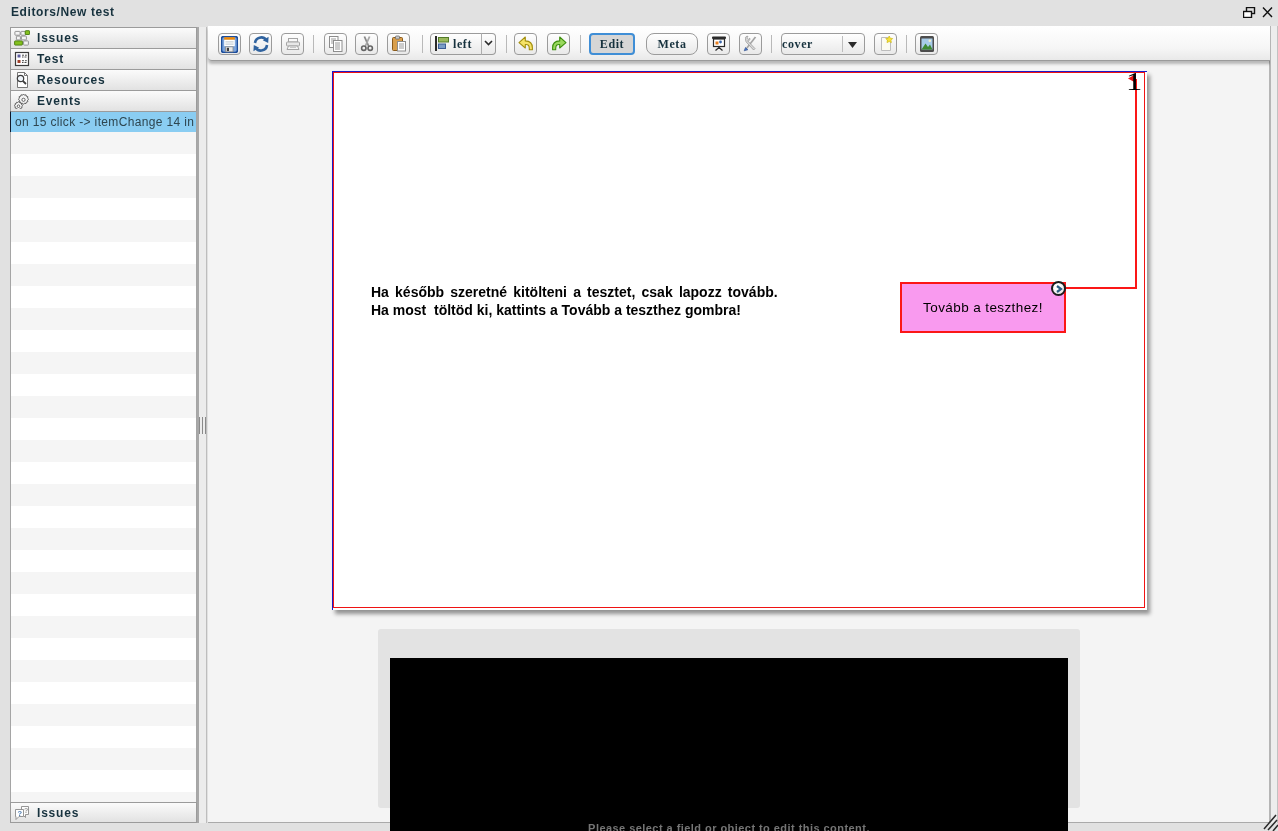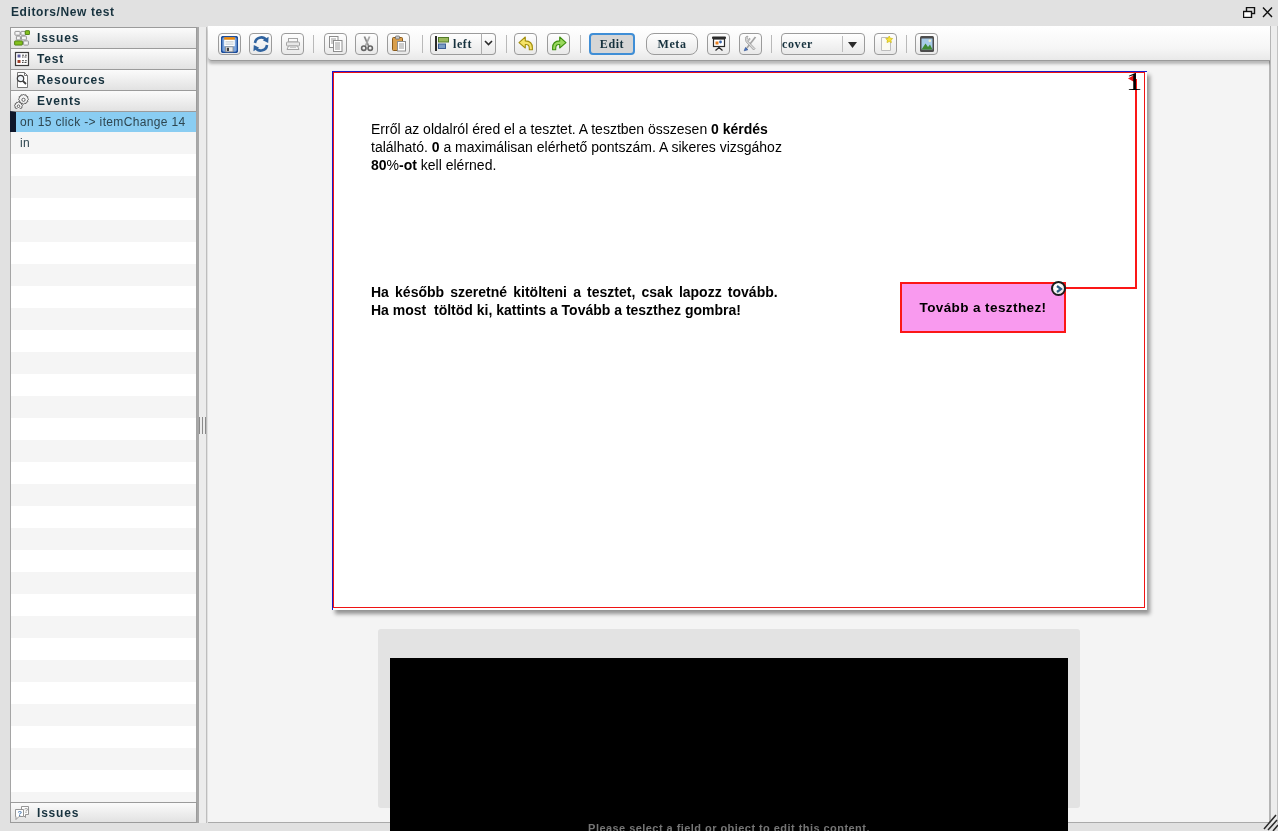--- a/index.html
+++ b/index.html
@@ -6,21 +6,21 @@
   html,body { width:1278px; height:831px; overflow:hidden; }
   body { background:#e1e1e1; font-family:"Liberation Sans", sans-serif; position:relative; }
   .abs { position:absolute; }
   .hdrtxt { font-weight:bold; font-size:12px; color:#17323e; letter-spacing:0.8px; }
 
   
   #sidebar { left:10px; top:27px; width:187px; height:796px; }
   .acc-hdr { position:relative; width:187px; height:21px; border:1px solid #9b9b9b; border-bottom:none;
              background:linear-gradient(#fbfbfb,#e2e2e2); display:flex; align-items:center; }
   .acc-hdr .ic { width:16px; height:16px; margin-left:3px; margin-right:7px; }
-  .selrow { width:187px; height:21px; border-left:6px solid #0f172a; border-right:1px solid #a5a5a5; background:#8acdf2; color:#2e4650; font-size:12px;
+  .selrow { width:187px; height:21px; border-left:1px solid #0f172a; border-right:1px solid #a5a5a5; background:#8acdf2; color:#2e4650; font-size:12px;
             letter-spacing:0.35px; line-height:21px; padding-left:4px; border-top:1px solid #9b9b9b; }
   #listarea { width:187px; border-left:1px solid #a5a5a5; border-right:1px solid #a5a5a5; background:repeating-linear-gradient(#f5f5f5 0 22px, #ffffff 22px 44px); }
 
   
   #split-strip { left:197px; top:27px; width:10px; height:796px; background:#ececec;
                  border-left:2px solid #a8a8a8; border-right:1px solid #bdbdbd; }
 
   
   #main { left:208px; top:26px; width:1062px; height:797px; background:#f4f4f4;
           border-right:1px solid #b5b5b5; border-bottom:1px solid #aaaaaa; }
@@ -257,32 +257,31 @@
       <rect x="2" y="1" width="14" height="16" rx="1.5" fill="#4d4d4d"></rect>
       <rect x="3.5" y="3.5" width="11" height="11" fill="#a8cce8"></rect>
       <path d="M3.5 14.5 L7.5 8.5 L10 12 L12 9.5 L14.5 14.5 Z" fill="#3f8a33"></path>
       <circle cx="11.8" cy="5.8" r="1.3" fill="#f5f0c8"></circle>
     </svg>
       </div>
   </div>
 
   <div id="pagewrap" class="abs">
     <div id="page">
-      <div class="ptext" style="left:37px; top:47px;">Erről az oldalról éred el a tesztet. A tesztben összesen <b>0 kérdés</b><br>található. <b>0</b> a maximálisan elérhető pontszám. A sikeres vizsgához<br><b>80</b>%<b>-ot</b> kell elérned.</div>
       <div class="ptext" style="left:37px; top:210px; font-weight:bold;"><span style="word-spacing:2.3px;">Ha később szeretné kitölteni a tesztet, csak lapozz tovább.</span><br>Ha most&nbsp; töltöd ki, kattints a Tovább a teszthez gombra!</div>
 
       <div class="abs" style="left:731px; top:214px; width:72px; height:2px; background:#fb1717;"></div>
       <div class="abs" style="left:801px; top:6px; width:2px; height:210px; background:#fb1717;"></div>
       <svg class="abs" style="left:794px; top:1px;" width="8" height="10" viewBox="0 0 8 10">
         <polygon points="0,4.5 8,0 8,9" fill="#e81414"></polygon>
       </svg>
       <div class="abs" style="left:792px; top:-6px; font-family:'Liberation Serif',serif; font-size:26px; color:#000; transform:scaleX(1.25); transform-origin:left;">1</div>
 
       <div class="abs" style="left:566px; top:209px; width:166px; height:51px; background:#f99aef; border:2px solid #fb1717;"></div>
-      <div class="abs" style="left:566px; top:209px; width:166px; height:51px; display:flex; align-items:center; justify-content:center; font-weight:bold; font-size:13.5px; letter-spacing:0.4px; color:#000;">Tovább a teszthez!</div>
+      <div class="abs" style="left:566px; top:209px; width:166px; height:51px; display:flex; align-items:center; justify-content:center; font-weight:normal; font-size:13.5px; letter-spacing:0.4px; color:#000;">Tovább a teszthez!</div>
       <div class="abs" style="left:717px; top:208px; width:15px; height:15px; border-radius:50%; border:2px solid #1c1c1c; background:radial-gradient(circle at 40% 35%, #ffffff 30%, #d8d8d8); display:flex; align-items:center; justify-content:center;">
         <svg width="8" height="8" viewBox="0 0 8 8">
             <path d="M2 1 L6 4 L2 7" fill="none" stroke="#2a5d82" stroke-width="2.2"></path>
           </svg>
       </div>
     </div>
   </div>
 
   <div id="bpanel" class="abs">
     <div id="bpanel-in">

